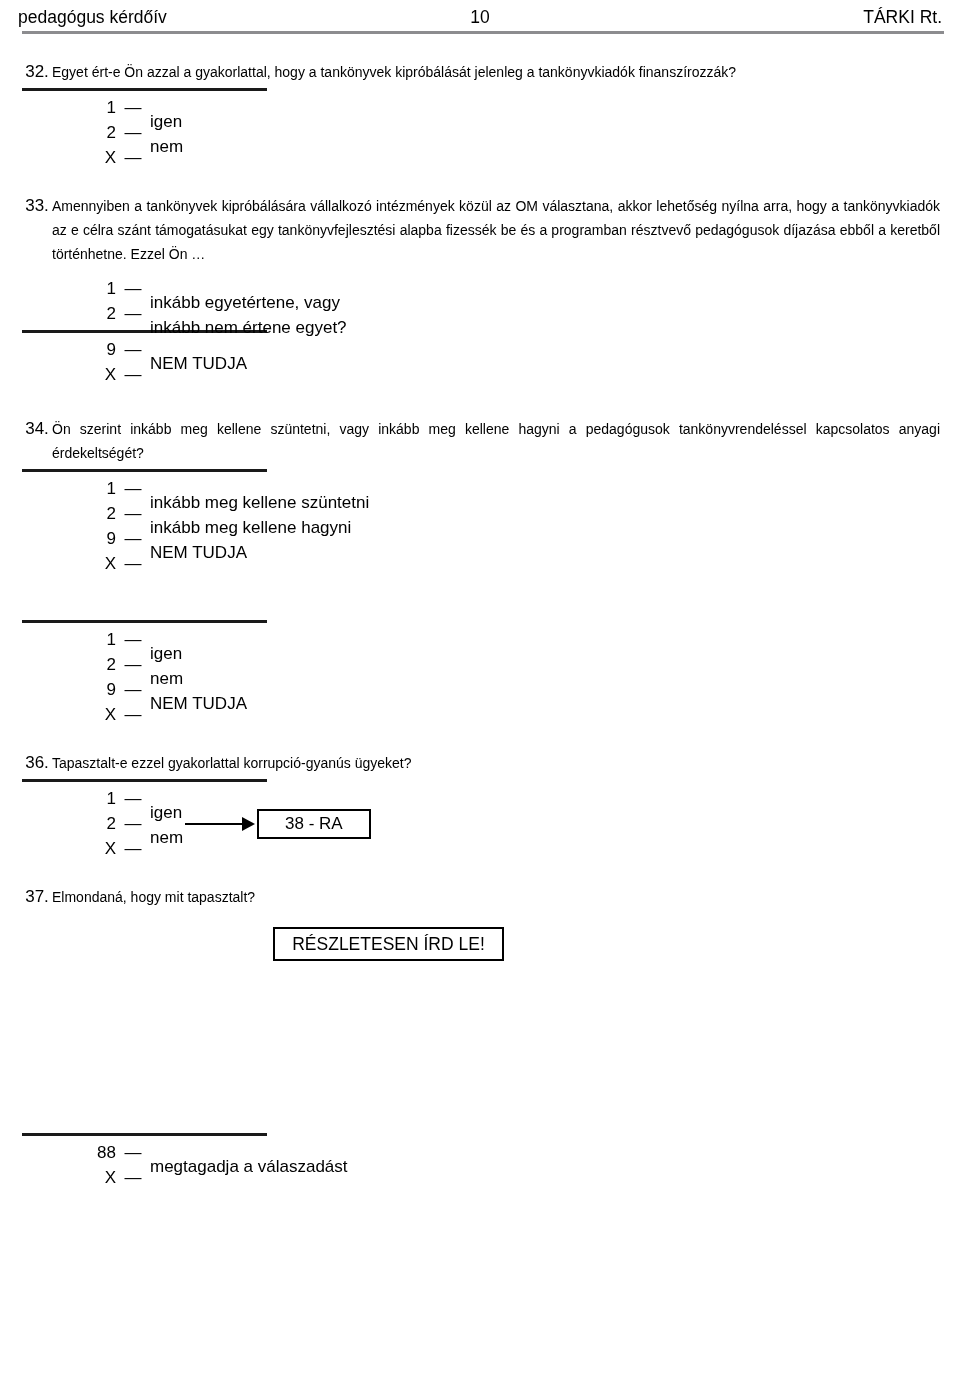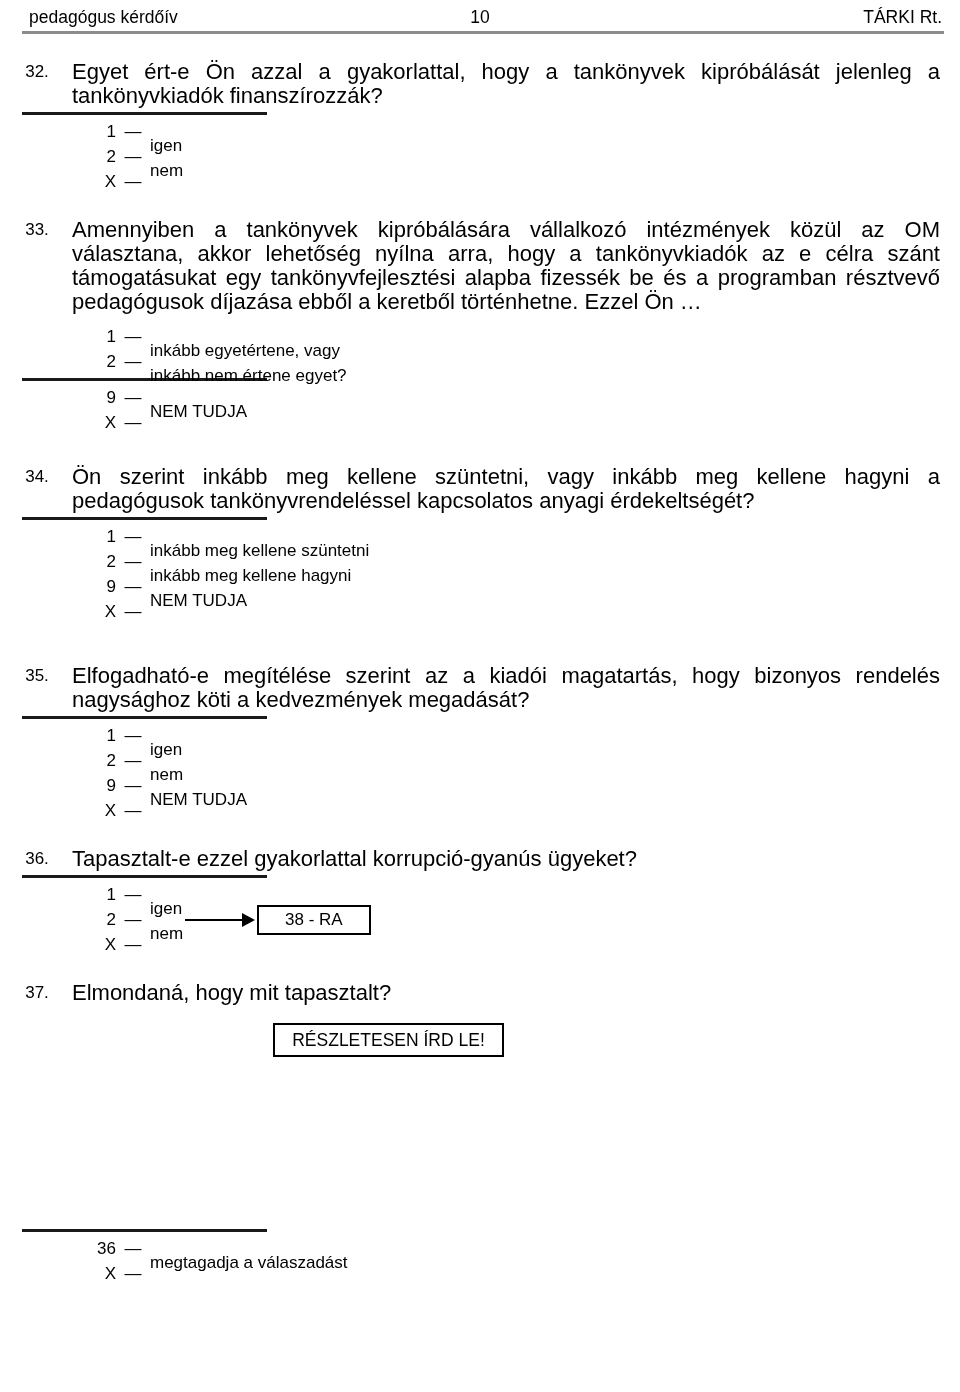--- a/index.html
+++ b/index.html
@@ -30,21 +30,21 @@
   }
   .page-header .hdr-left,
   .page-header .hdr-center,
   .page-header .hdr-right {
     position: absolute;
     top: 6px;
     font-size: 17.5px;
     line-height: 22px;
     white-space: nowrap;
   }
-  .page-header .hdr-left  { left: 15px; }
+  .page-header .hdr-left  { left: 4px; }
   .page-header .hdr-center{ left: 50%; transform: translateX(-50%); text-align: right; }
   .page-header .hdr-right { right: 4px; }
   .header-rule {
     position: absolute;
     left: 8px;
     right: 2px;
     top: 31px;
     height: 3px;
     background: #8c8c8f;
   }
@@ -67,26 +67,25 @@
   .q-num {
     flex: 0 0 auto;
     width: 30px;
     font-size: 17px;
     line-height: 24px;
     text-align: center;
     white-space: nowrap;
   }
   .q-text {
     flex: 1 1 auto;
-    font-size: 22px;
+    font-size: 14px;
     line-height: 24px;
     text-align: justify;
     text-justify: inter-word;
     hyphens: none;
-    margin-left: 20px;
   }
   .q-text.nojust { text-align: left; }
 
   
   .ans-rule {
     width: 245px;
     height: 3px;
     background: #1a1a1a;
     margin: 4px 0 4px 0;
   }
@@ -279,24 +278,20 @@
           <div class="opt-code">X</div>
           <div class="opt-dash">—</div>
           <div class="opt-label"></div>
         </div>
       </div>
     </div>
 
     <div class="sp-40"></div>
 
     <div class="q">
-      <div class="q-head">
-        <div class="q-num">35.</div>
-        <div class="q-text">Elfogadható-e megítélése szerint az a kiadói magatartás, hogy bizonyos rendelés nagysághoz köti a kedvezmények megadását?</div>
-      </div>
       <div class="ans-rule"></div>
       <div class="opts">
         <div class="opt">
           <div class="opt-code">1</div>
           <div class="opt-dash">—</div>
           <div class="opt-label">igen</div>
         </div>
         <div class="opt">
           <div class="opt-code">2</div>
           <div class="opt-dash">—</div>
@@ -358,21 +353,21 @@
       <div class="instr-row">
         <div class="instr-box">RÉSZLETESEN ÍRD LE!</div>
       </div>
     </div>
 
     <div class="sp-tail"></div>
 
     <div class="ans-rule"></div>
     <div class="opts">
       <div class="opt">
-        <div class="opt-code">36</div>
+        <div class="opt-code">88</div>
         <div class="opt-dash">—</div>
         <div class="opt-label">megtagadja a válaszadást</div>
       </div>
       <div class="opt">
         <div class="opt-code">X</div>
         <div class="opt-dash">—</div>
         <div class="opt-label"></div>
       </div>
     </div>
 

